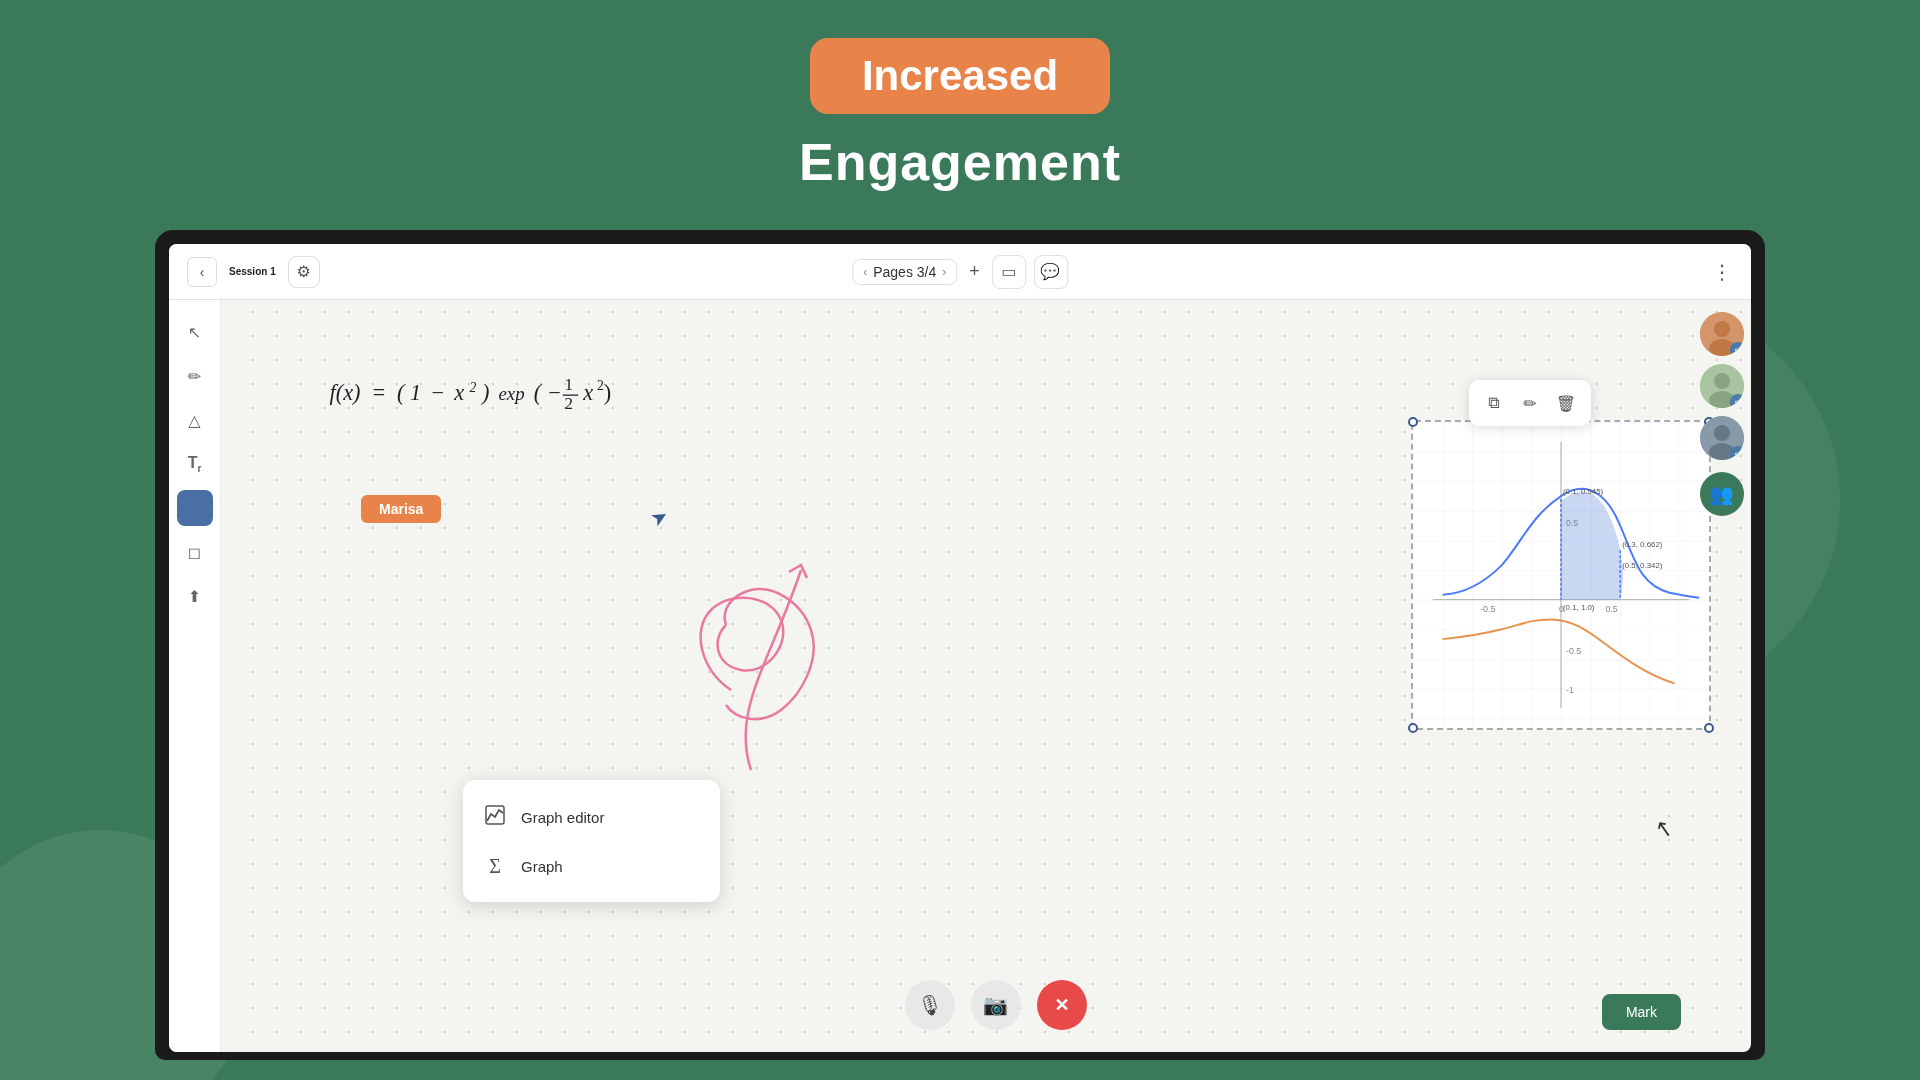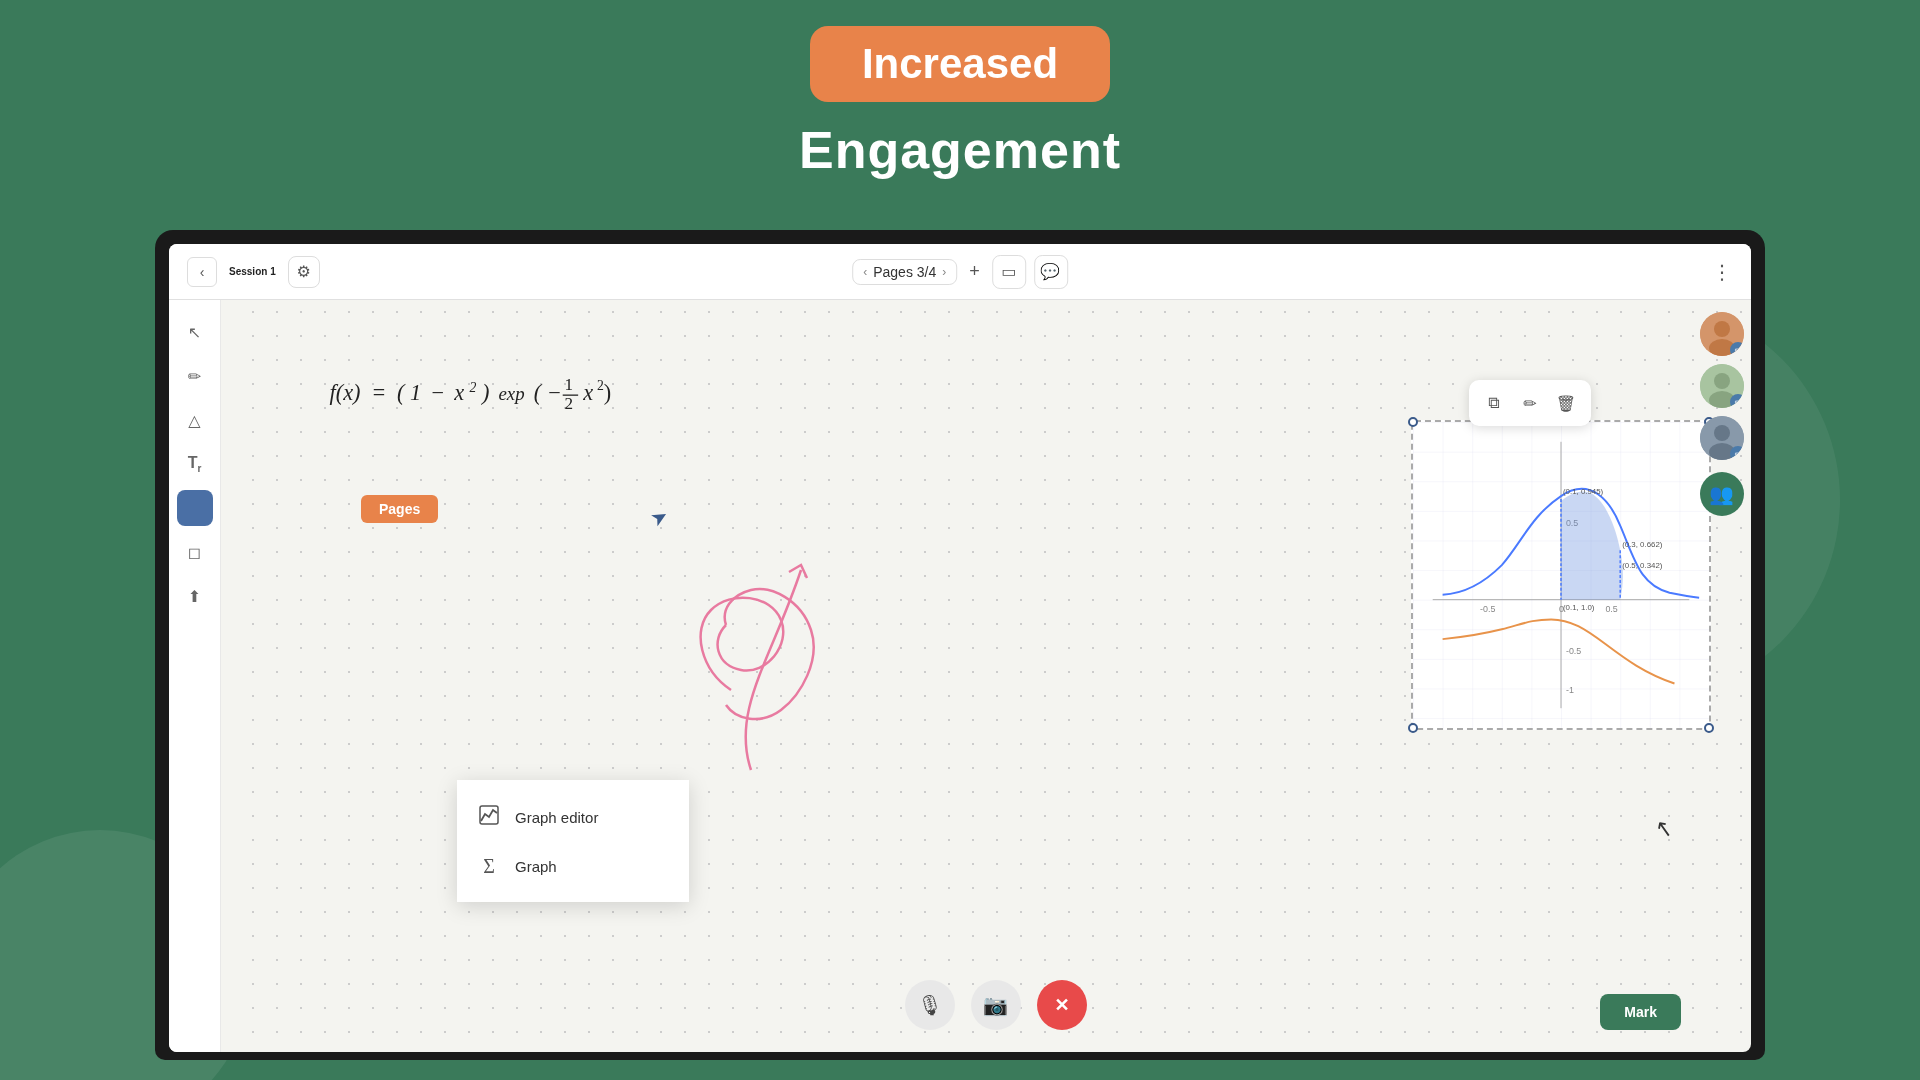--- a/index.html
+++ b/index.html
@@ -28,21 +28,21 @@
       height: 400px;
       border-radius: 50%;
       background: rgba(255,255,255,0.06);
       top: 300px;
       right: 80px;
     }
 
     
     .top-section {
       text-align: center;
-      padding-top: 26px;
+      padding-top: 38px;
       position: relative;
       z-index: 2;
     }
 
     .increased-badge {
       display: inline-block;
       background: #e8834a;
       color: white;
       font-size: 42px;
       font-weight: 700;
@@ -272,26 +272,26 @@
       top: 210px;
       left: 430px;
       width: 220px;
       height: 280px;
     }
 
     
     .dropdown-menu {
       position: absolute;
       top: 480px;
-      left: 216px;
-      background: white;
-      border-radius: 0;
+      left: 222px;
+      background: white;
+      border-radius: 12px;
       box-shadow: 0 4px 20px rgba(0,0,0,0.15);
       padding: 12px 0;
-      width: 232px;
+      width: 257px;
       z-index: 10;
     }
 
     .dropdown-item {
       display: flex;
       align-items: center;
       gap: 14px;
       padding: 12px 20px;
       cursor: pointer;
       font-size: 15px;
@@ -445,21 +445,21 @@
     }
 
     
     .mark-btn {
       position: absolute;
       bottom: 22px;
       right: 70px;
       background: #3a7a5a;
       color: white;
       font-size: 14px;
-      font-weight: 700;
+      font-weight: 400;
       padding: 10px 24px;
       border-radius: 8px;
       cursor: pointer;
     }
 
     
     .graph-svg {
       width: 100%;
       height: 100%;
     }
@@ -572,21 +572,21 @@
             <text x="284" y="40" font-family="Times New Roman, serif" font-size="20" fill="#222">1</text>
             <line x1="282" y1="46" x2="300" y2="46" stroke="#222" stroke-width="1.5"></line>
             <text x="284" y="62" font-family="Times New Roman, serif" font-size="20" fill="#222">2</text>
 
             <text x="306" y="52" font-family="Times New Roman, serif" font-style="italic" font-size="26" fill="#222">x</text>
             <text x="322" y="40" font-family="Times New Roman, serif" font-size="16" fill="#222">2</text>
             <text x="330" y="52" font-family="Times New Roman, serif" font-size="26" fill="#222">)</text>
           </svg>
         </div>
 
-        <div class="marisa-label">Pages</div>
+        <div class="marisa-label">Marisa</div>
 
         <div class="send-icon">➤</div>
 
         <svg class="pink-drawing" viewBox="0 0 220 280">
 
           <path d="M80,260 C60,200 100,150 130,60" stroke="#e87aa0" stroke-width="2.5" fill="none"></path>
 
           <path d="M118,62 L130,55 L136,68" stroke="#e87aa0" stroke-width="2.5" fill="none"></path>
 
           <path d="M60,180 C30,160 20,120 40,100 C60,80 100,85 110,110 C120,135 95,165 70,160 C45,155 40,130 55,115" stroke="#e87aa0" stroke-width="2.5" fill="none"></path>

